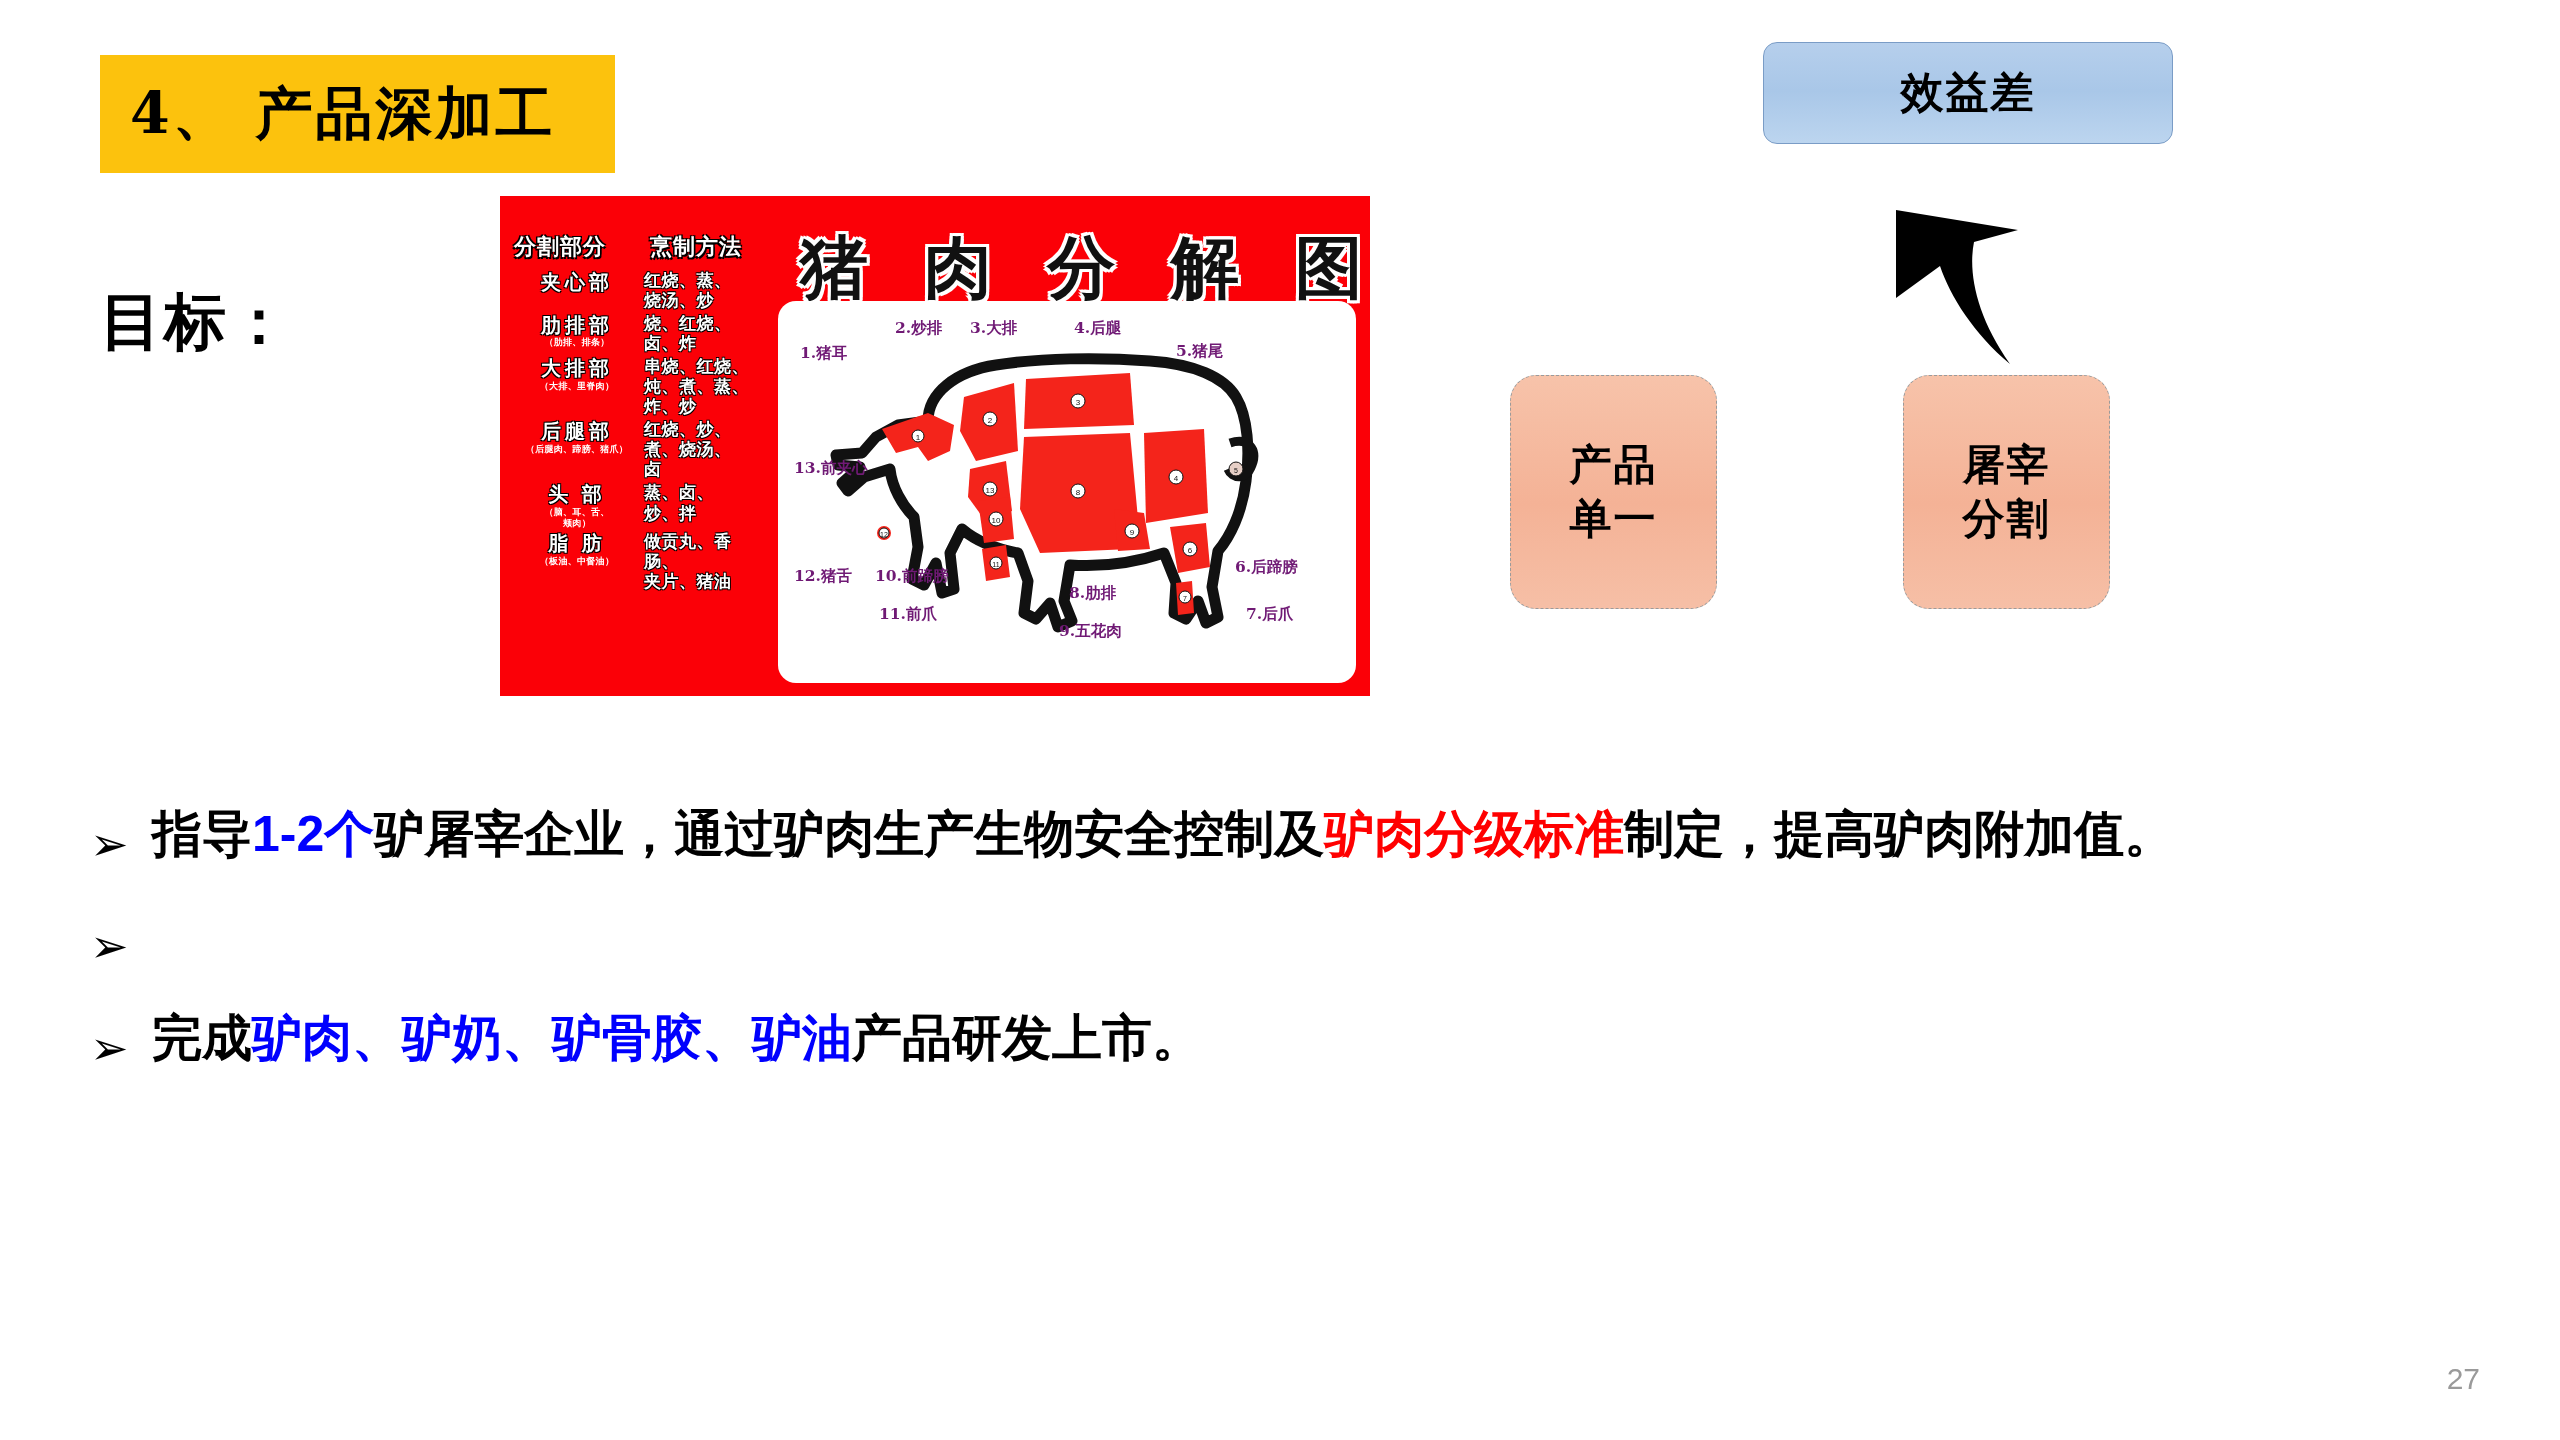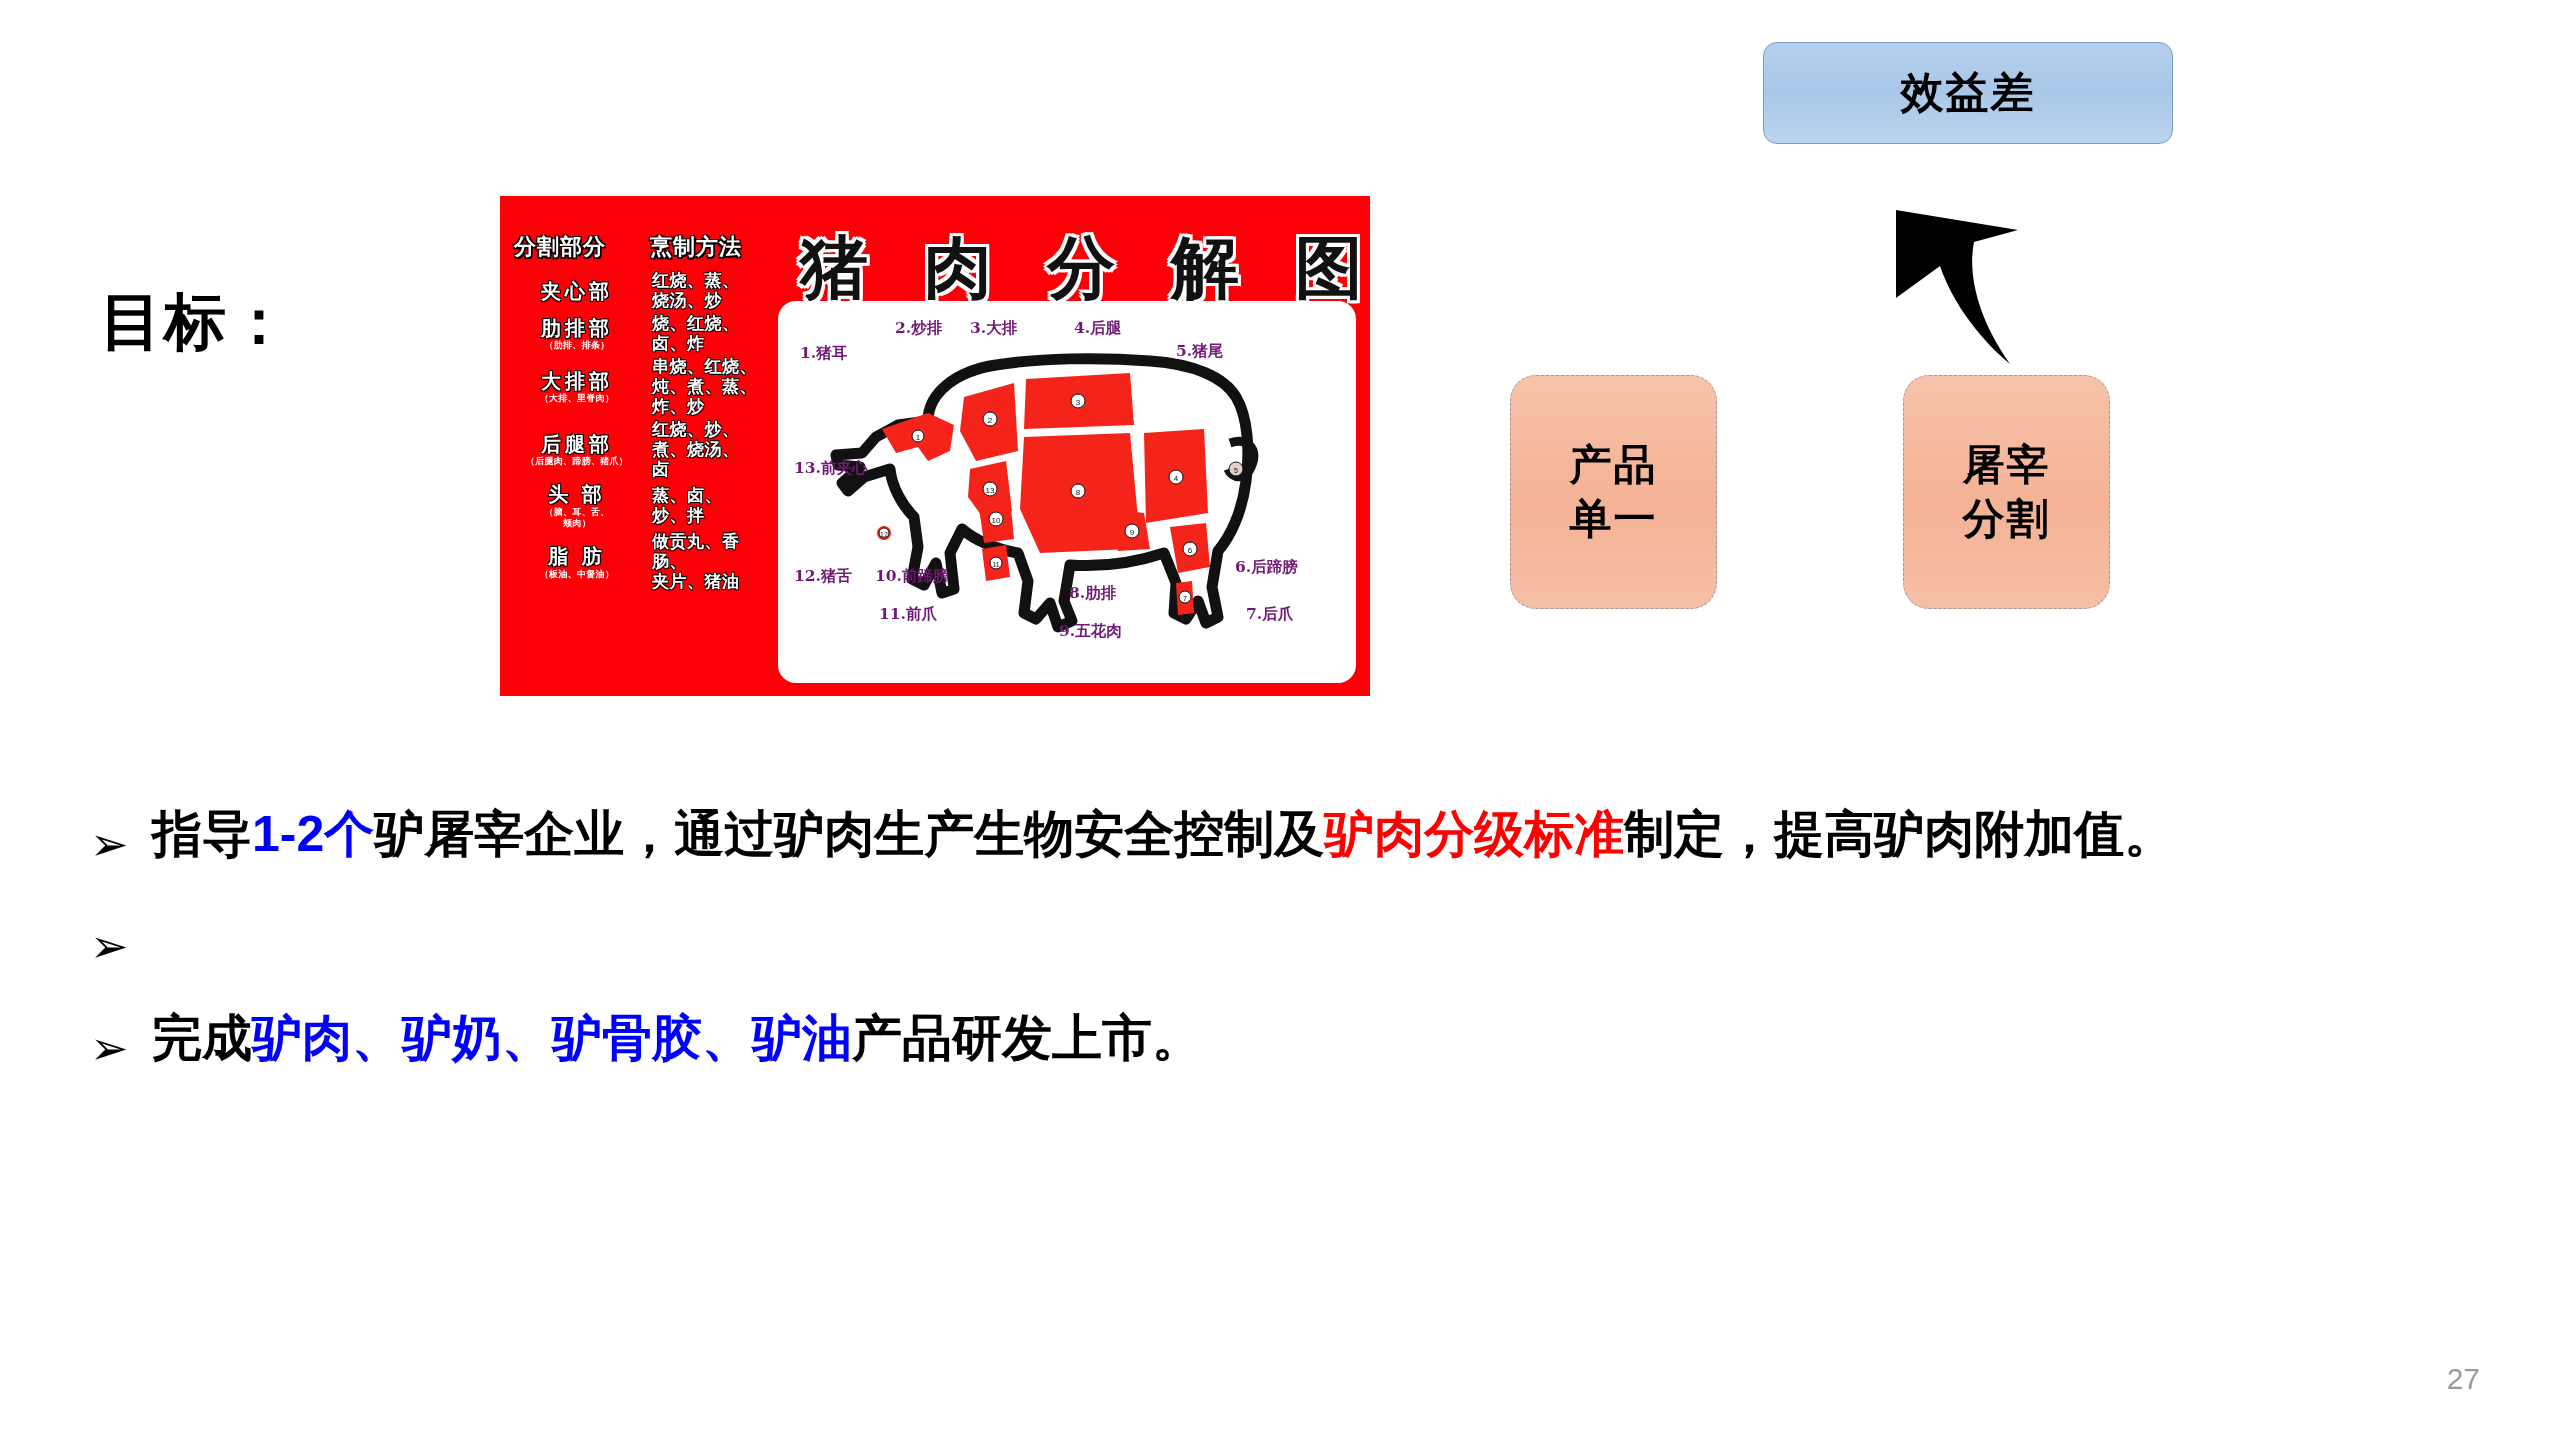--- a/index.html
+++ b/index.html
@@ -36,21 +36,21 @@
   #pork-table{
     position:absolute;left:14px;top:36px;width:252px;
   }
   #pork-table .thead{display:flex;gap:18px;margin-bottom:9px;}
   #pork-table .thead span{
     color:#fff;font-weight:700;font-size:22px;letter-spacing:1px;
     text-shadow:-1.5px -1.5px 0 #000,1.5px -1.5px 0 #000,-1.5px 1.5px 0 #000,1.5px 1.5px 0 #000;
     white-space:nowrap;
   }
   #pork-table .thead .c1{width:118px;text-align:left;}
-  #pork-table .row{display:flex;gap:12px;margin-bottom:3px;align-items:center;}
+  #pork-table .row{display:flex;gap:4px;margin-bottom:3px;align-items:flex-start;}
   #pork-table .cut{width:126px;text-align:center;}
   #pork-table .cut .nm{
     color:#fff;font-weight:700;font-size:20px;letter-spacing:4px;line-height:1.12;
     text-shadow:-1px -1px 0 #000,1px -1px 0 #000,-1px 1px 0 #000,1px 1px 0 #000;
     white-space:nowrap;
   }
   #pork-table .cut .sub{
     color:#fff;font-weight:700;font-size:9px;line-height:1.25;letter-spacing:0.3px;
     margin-top:1px;
   }
@@ -117,20 +117,23 @@
   #page-number{
     position:absolute;right:80px;bottom:44px;
     font-size:30px;color:#9a9a9a;font-family:"Liberation Sans",sans-serif;
   }
 </style>
 </head>
 <body>
 
 <div class="slide">
 
+  <div id="title-banner">
+    <span class="txt">4、 产品深加工</span>
+  </div>
 
   <div id="goal-label">目标：</div>
 
   <div id="pork-poster">
 
     <div id="pork-table">
       <div class="thead">
         <span class="c1">分割部分</span>
         <span class="c2">烹制方法</span>
       </div>

